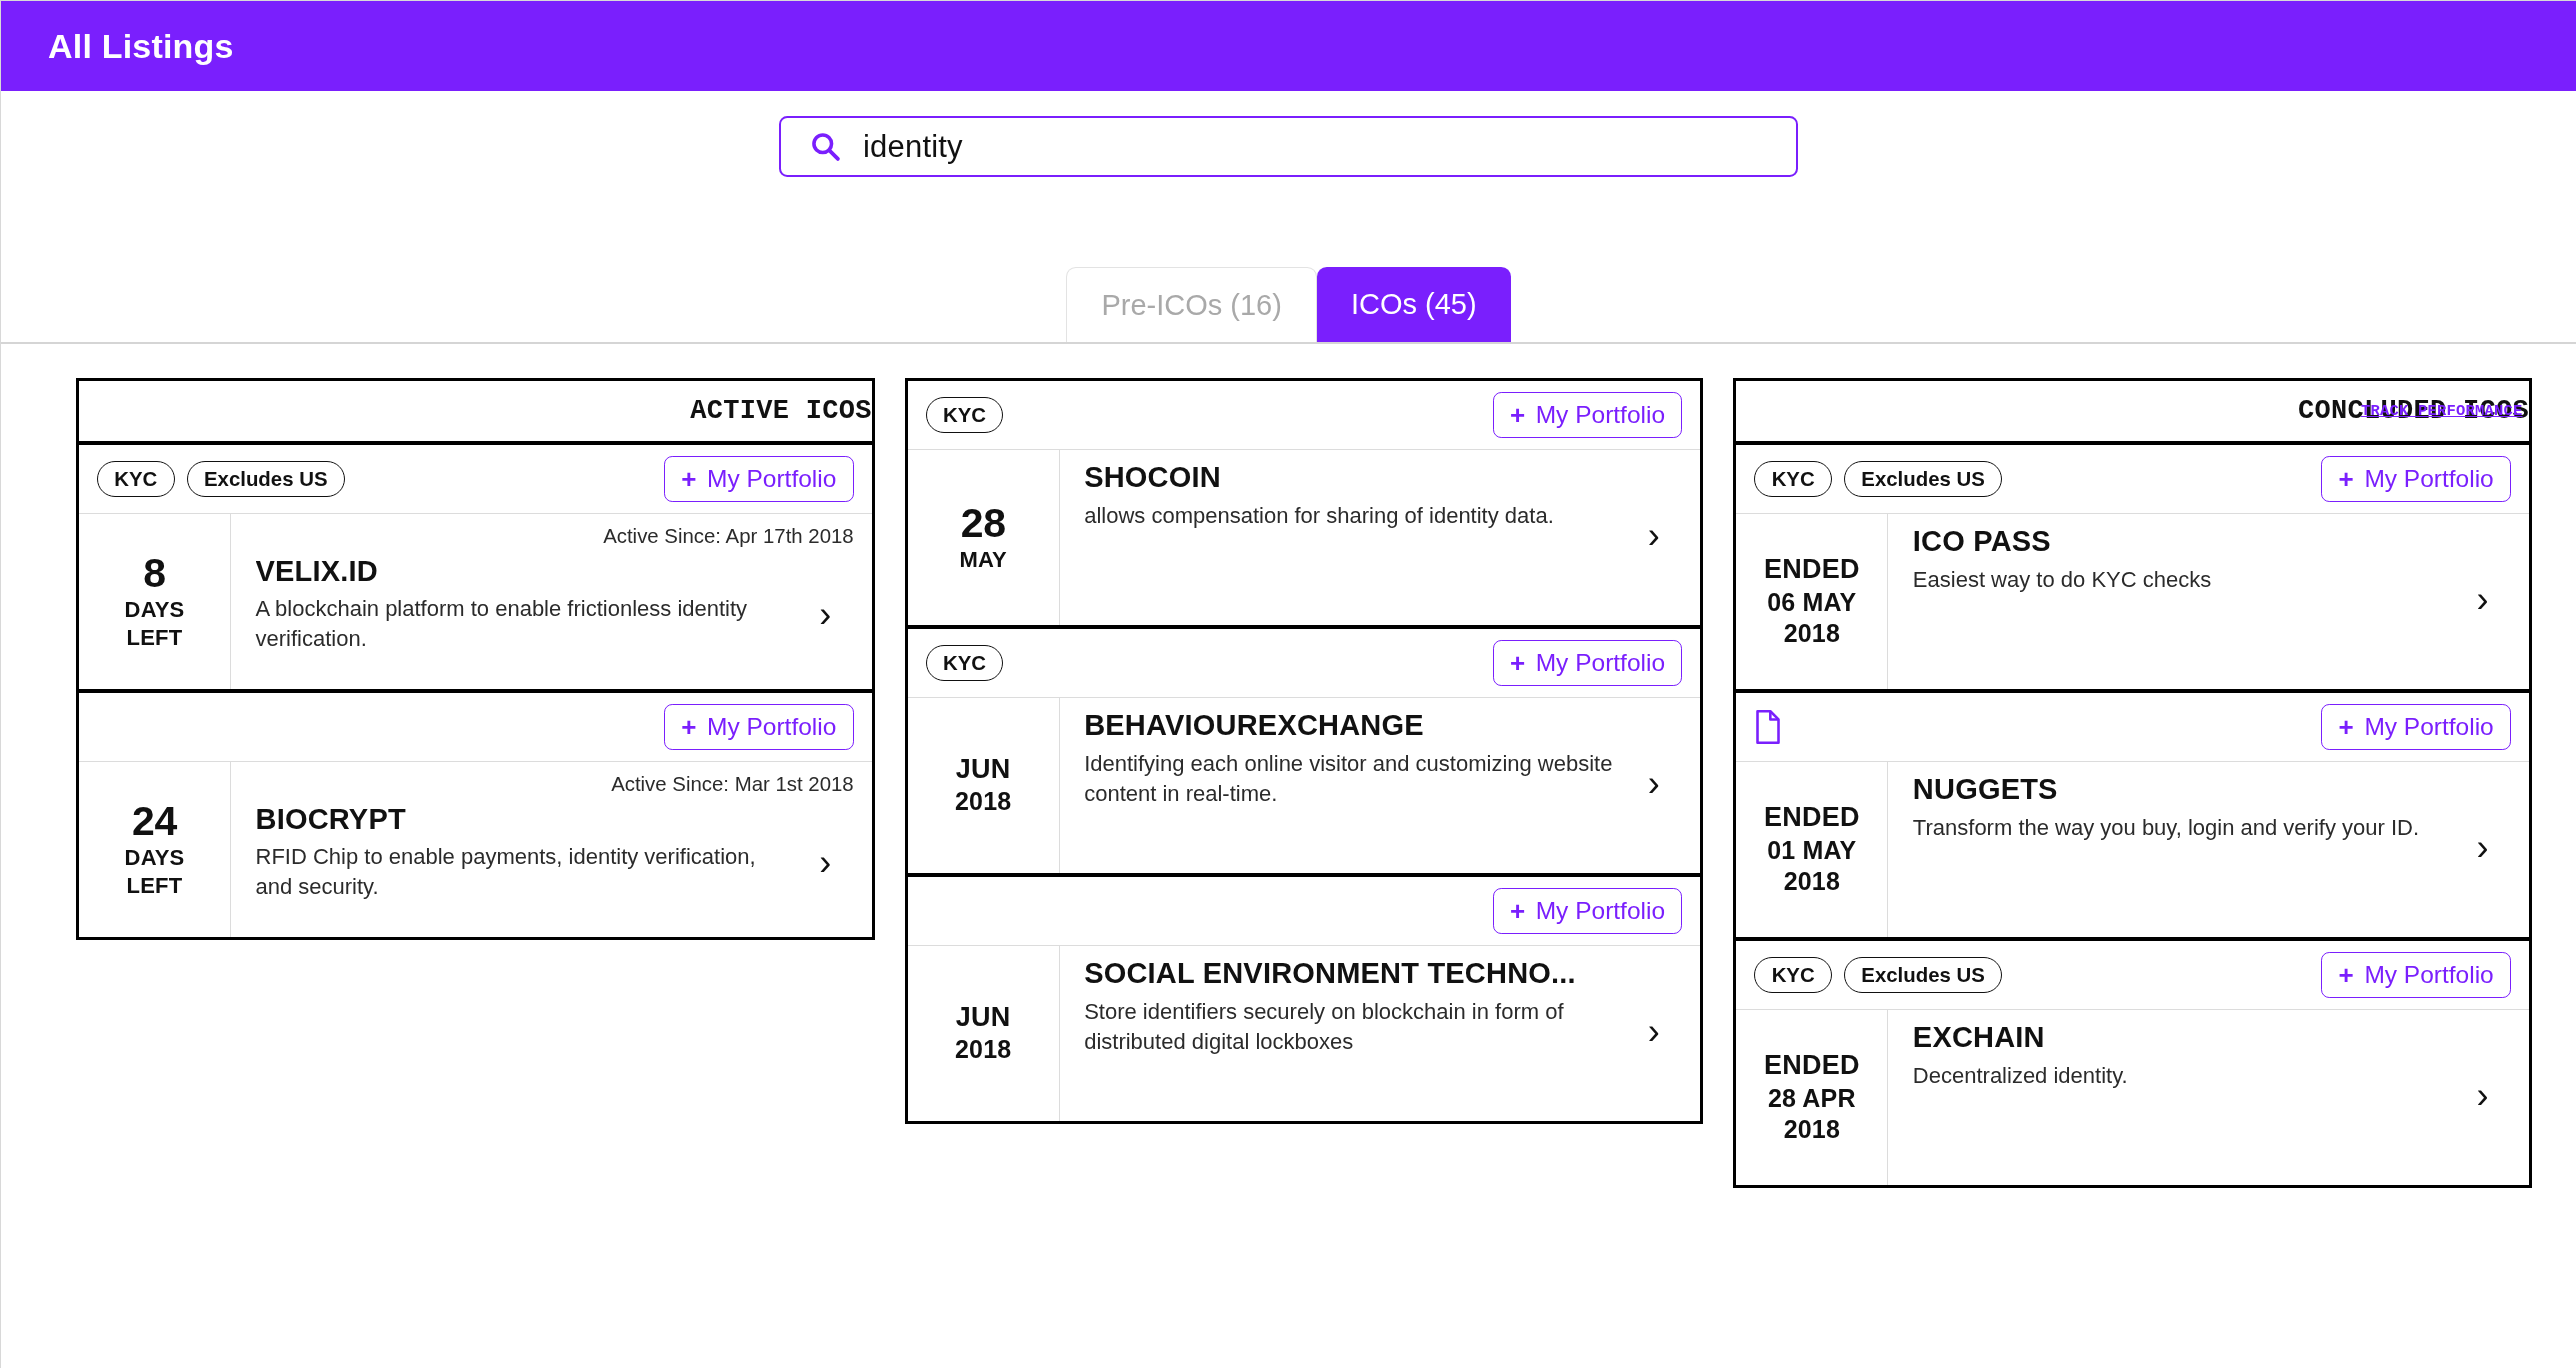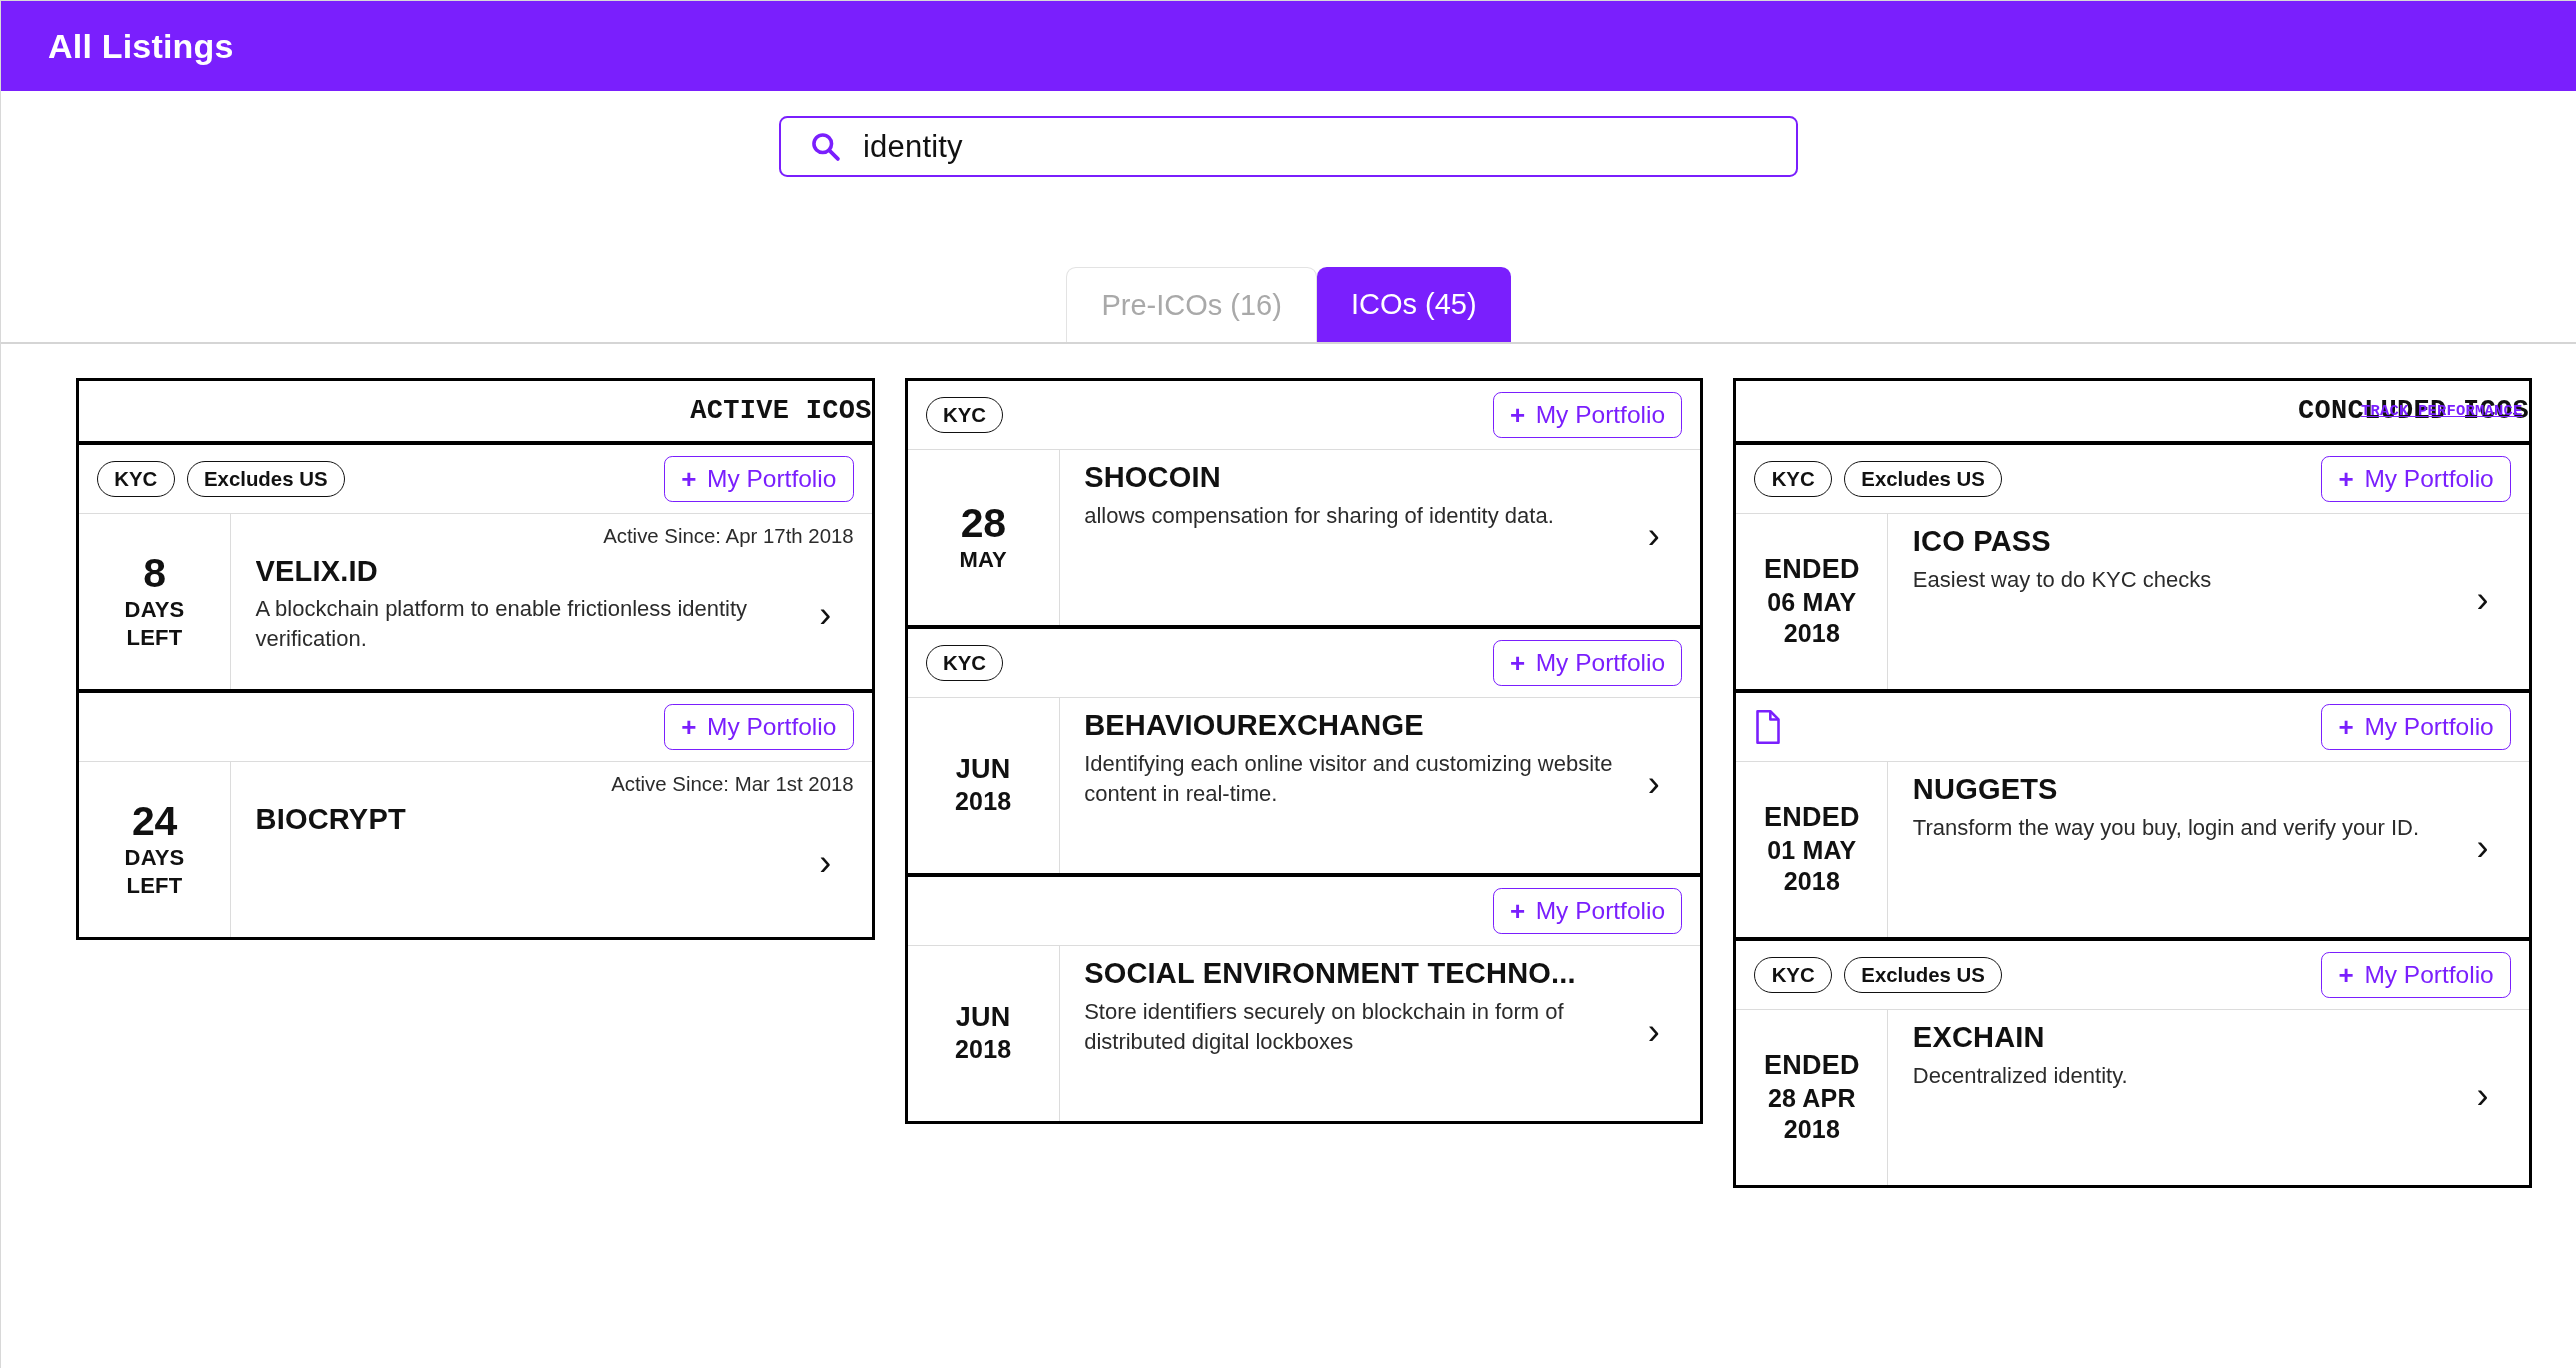--- a/index.html
+++ b/index.html
@@ -320,20 +320,21 @@
             <div class="date-cell">
               <div class="date-big">24</div>
               <div class="date-small">DAYS</div>
               <div class="date-small">LEFT</div>
             </div>
             <div class="info-cell">
               <div class="since">Active Since: Mar 1st 2018</div>
               <div class="info-main">
                 <div class="info-text">
                   <div class="listing-name">BIOCRYPT</div>
+                  <div class="listing-desc">RFID Chip to enable payments, identity verification, and security.</div>
                 </div>
                 <div class="chevron">›</div>
               </div>
             </div>
           </div>
         </div>
       </div>
       <div class="column">
         <div class="card no-since">
           <div class="card-top">

